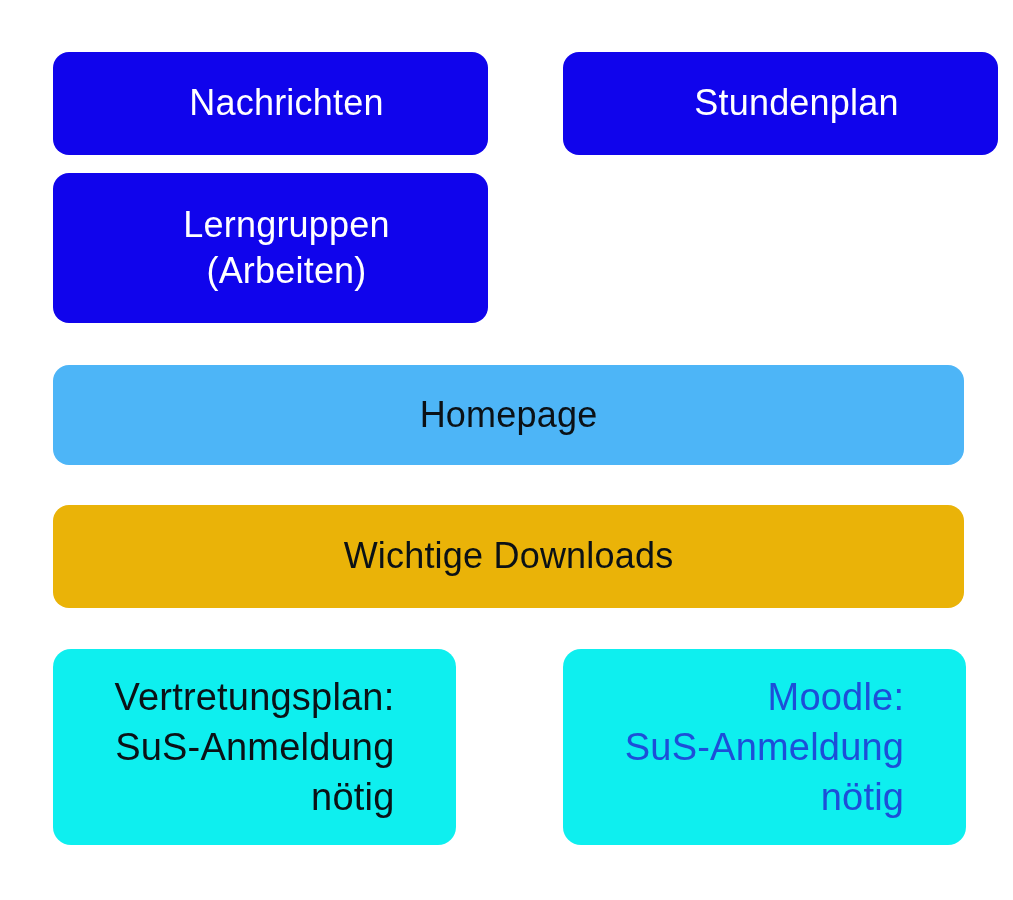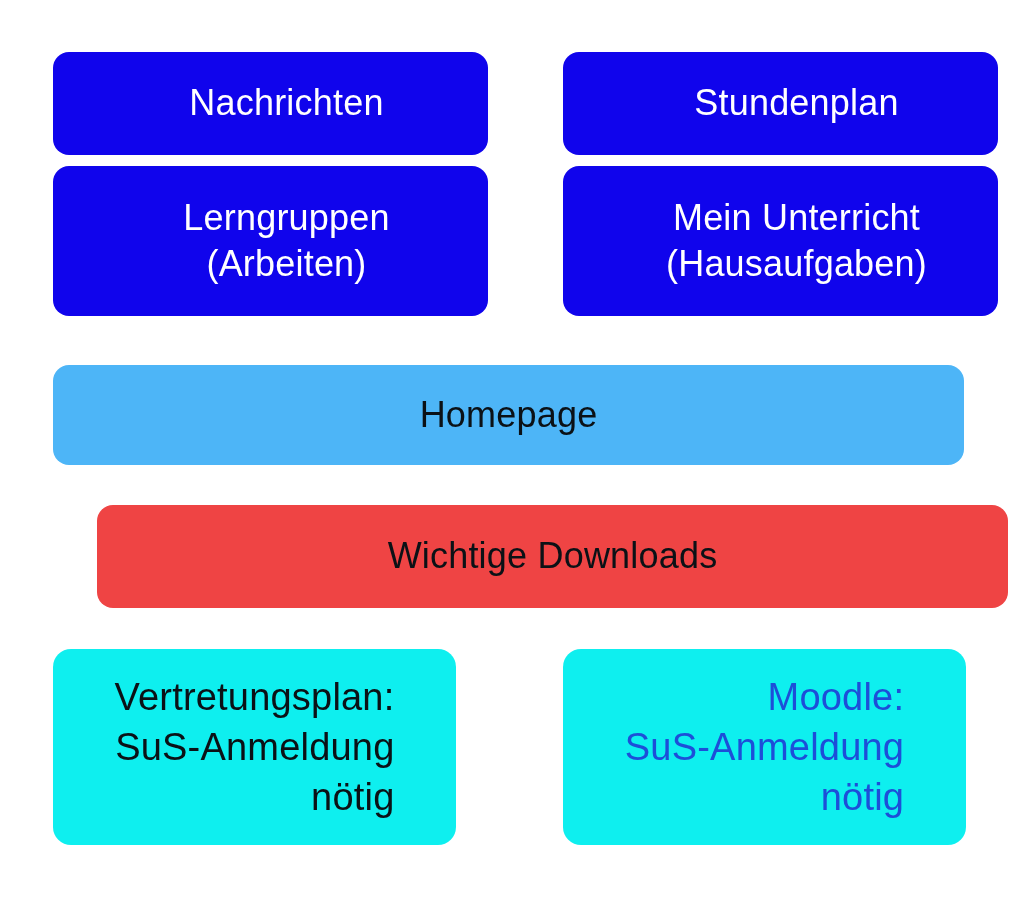--- a/index.html
+++ b/index.html
@@ -25,47 +25,45 @@
     font-size: 36px;
     font-weight: 500;
     line-height: 1.28;
     white-space: pre-line;
     letter-spacing: 0.2px;
   }
   .col-left  { left: 53px;  width: 403px; }
   .col-right { left: 563px; width: 403px; }
   .full      { left: 53px;  width: 911px; }
   .row1 { top: 52px;  height: 103px; }
-  .row2 { top: 166px; height: 150px; text-align: center; }
+  .row2 { top: 173px; height: 150px; text-align: center; }
   .row3 { top: 365px; height: 100px; }
   .row4 { top: 505px; height: 103px; }
   .row5 { top: 649px; height: 196px; font-size: 38px; line-height: 1.32; border-radius: 18px; text-align: right; }
   
   .dark  { background: #1004ec; color: #ffffff; padding-left: 32px; }
   .sky   { background: #4db5f7; color: #0b1116; }
   .cyan  { background: #0eefef; color: #0b1116; }
 </style>
 </head>
 <body>
 
 <div class="page">
 
   <div class="tile dark col-left row1" style="background: rgb(16, 4, 236); color: rgb(255, 255, 255);">Nachrichten</div>
 
   <div class="tile dark col-right row1" style="background: rgb(16, 4, 236); color: rgb(255, 255, 255);">Stundenplan</div>
 
   <div class="tile dark col-left row2" style="background: rgb(16, 4, 236); color: rgb(255, 255, 255);">Lerngruppen
 (Arbeiten)</div>
 
-  <div class="tile dark col-right row2" style="background: rgb(16, 4, 236); color: rgb(255, 255, 255);">Mein Unterricht
-(Hausaufgaben)</div>
 
   <div class="tile sky full row3" style="background: rgb(77, 181, 247); color: rgb(11, 17, 22);">Homepage</div>
 
-  <div class="tile sky full row4" style="background: #ef4444; color: rgb(11, 17, 22); margin-left: 44px;">Wichtige Downloads</div>
+  <div class="tile sky full row4" style="background: #eab308; color: rgb(11, 17, 22);">Wichtige Downloads</div>
 
   <div class="tile cyan col-left row5" style="background: rgb(14, 239, 239); color: rgb(11, 17, 22);">Vertretungsplan:
 SuS-Anmeldung
 nötig</div>
 
   <div class="tile cyan col-right row5" style="background: rgb(14, 239, 239); color: #1d4ed8;">Moodle:
 SuS-Anmeldung
 nötig</div>
 
 </div>

